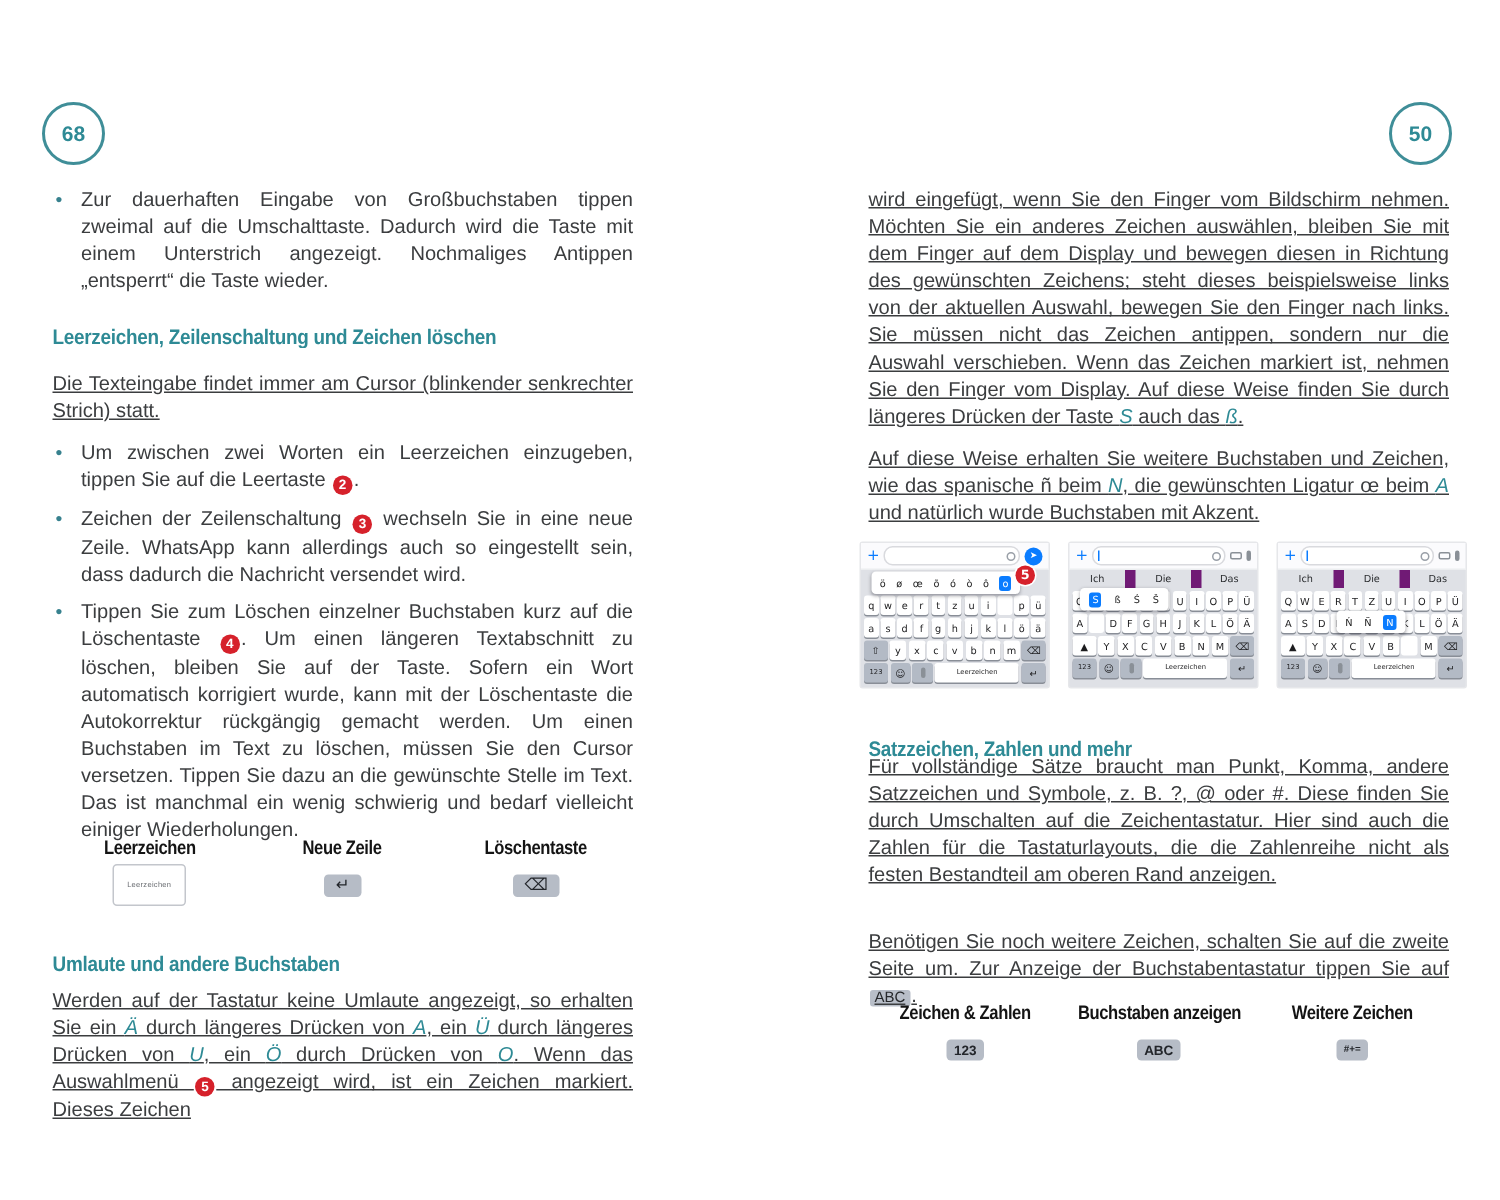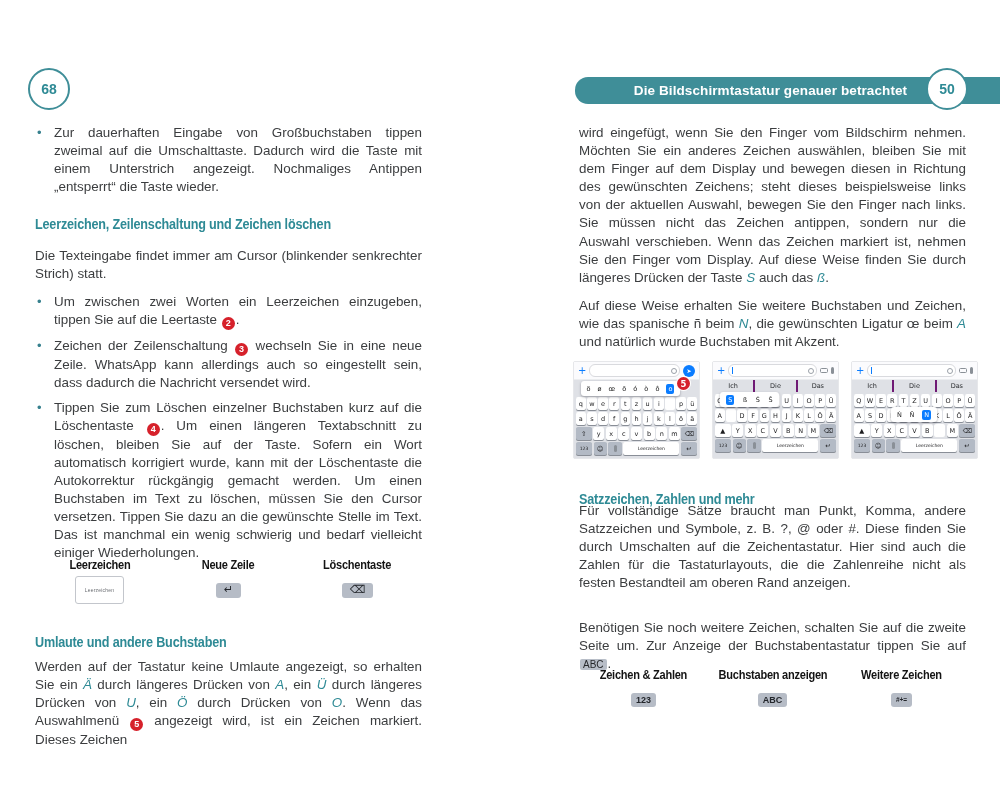--- a/index.html
+++ b/index.html
@@ -20,21 +20,21 @@
            display:flex;align-items:center;justify-content:center;
            color:#2e8a95;font-weight:bold;font-size:14px;z-index:2;}
   .pagenum.left{left:28px;}
   .pagenum.right{left:926px;}
 
   
   .col{position:absolute;width:387px;font-size:13.4px;line-height:18.1px;}
   .col.left{left:35px;top:0;}
   .col.right{left:579px;top:0;}
   .block{position:absolute;left:0;width:100%;}
-  .para{text-align:justify;hyphens:auto;-webkit-hyphens:auto;}
+  .para{text-align:justify;hyphens:auto;text-decoration:underline;-webkit-hyphens:auto;}
   .bullet{display:flex;}
   .bullet .dot{width:17px;flex:0 0 17px;color:#37818e;font-size:13px;padding-left:2px;}
   .bullet .btext{flex:1;text-align:justify;hyphens:auto;-webkit-hyphens:auto;}
   h3.teal{margin:0;color:#2e8a95;font-size:14px;font-weight:bold;letter-spacing:-.2px;
           transform:scaleX(.9);transform-origin:left center;white-space:nowrap;}
   .em{color:#2e8a95;font-style:italic;}
   .badge{display:inline-flex;width:13px;height:13px;border-radius:50%;background:#d6212b;
          color:#fff;font-size:9px;font-weight:bold;align-items:center;justify-content:center;
          vertical-align:-2px;margin:0 1px;}
   .keycap-inline{background:#b8bec8;border-radius:2px;padding:0 3px;font-size:10px;
@@ -68,21 +68,21 @@
   .kb-cursor{width:1px;height:7px;background:#0a7cff;margin-left:1px;}
   .kb-sticker{margin-left:auto;width:6px;height:6px;border:1px solid #9aa0a8;
               border-radius:50%;box-sizing:border-box;}
   .kb-cam{width:8px;height:5.5px;border:1px solid #8a9097;border-radius:1.5px;box-sizing:border-box;}
   .kb-mic{width:3px;height:6.5px;background:#8a9097;border-radius:2px;}
   .kb-send{width:12px;height:12px;border-radius:50%;background:#0a7cff;color:#fff;
            font-size:6px;display:flex;align-items:center;justify-content:center;flex:0 0 12px;}
   .kb-sugg{height:12px;display:flex;align-items:stretch;}
   .kb-sugg span{flex:1;display:flex;align-items:center;justify-content:center;
                 font-size:6.5px;color:#2a2c2f;}
-  .kb-sugg span + span{border-left:2px solid #701a75;}
+  .kb-sugg span + span{border-left:7px solid #701a75;}
   .kb-band{height:15px;}
   .kb-keys{padding:2px 2px 3px;display:flex;flex-direction:column;gap:2px;}
   .kb-row{display:flex;gap:1.5px;height:13px;}
   .kb-key{flex:1;background:#fff;border-radius:2px;box-shadow:0 1px 0 #898e97;
           display:flex;align-items:center;justify-content:center;
           font-size:6.5px;color:#1c1c1e;overflow:hidden;}
   .kb-key.gray{background:#b3bac5;}
   .kb-key.small{font-size:4.5px;}
   .kb-key.stem{box-shadow:none;background:#fff;}
   .kb-popup{position:absolute;height:15px;background:#fff;border-radius:3px;
@@ -93,23 +93,20 @@
              color:#fff;font-size:8.5px;font-weight:bold;display:flex;align-items:center;
              justify-content:center;z-index:4;box-shadow:0 0 0 1px #fff;}
 </style>
 </head>
 <body>
 
 <div class="page">
 
   <div class="pagenum left">68</div>
 
-  <div class="hbar right">
-    <span class="htitle">Die Bildschirmtastatur genauer betrachtet</span>
-  </div>
   <div class="pagenum right">50</div>
 
   <div class="col left">
     <div class="block bullet" style="top:124px">
       <span class="dot">•</span>
       <div class="btext"><span>Zur dauerhaften Eingabe von Großbuchstaben tippen zweimal auf die Umschalttaste. Dadurch wird die Taste mit einem Unterstrich angezeigt. Nochmaliges Antippen „entsperrt“ die Taste wieder.</span></div>
     </div>
     <h3 class="teal block" style="top:215px">Leerzeichen, Zeilenschaltung und Zeichen löschen</h3>
     <div class="block para" style="top:247px"><span>Die Texteingabe findet immer am Cursor (blinkender senkrechter Strich) statt.</span></div>
     <div class="block bullet" style="top:293px">

